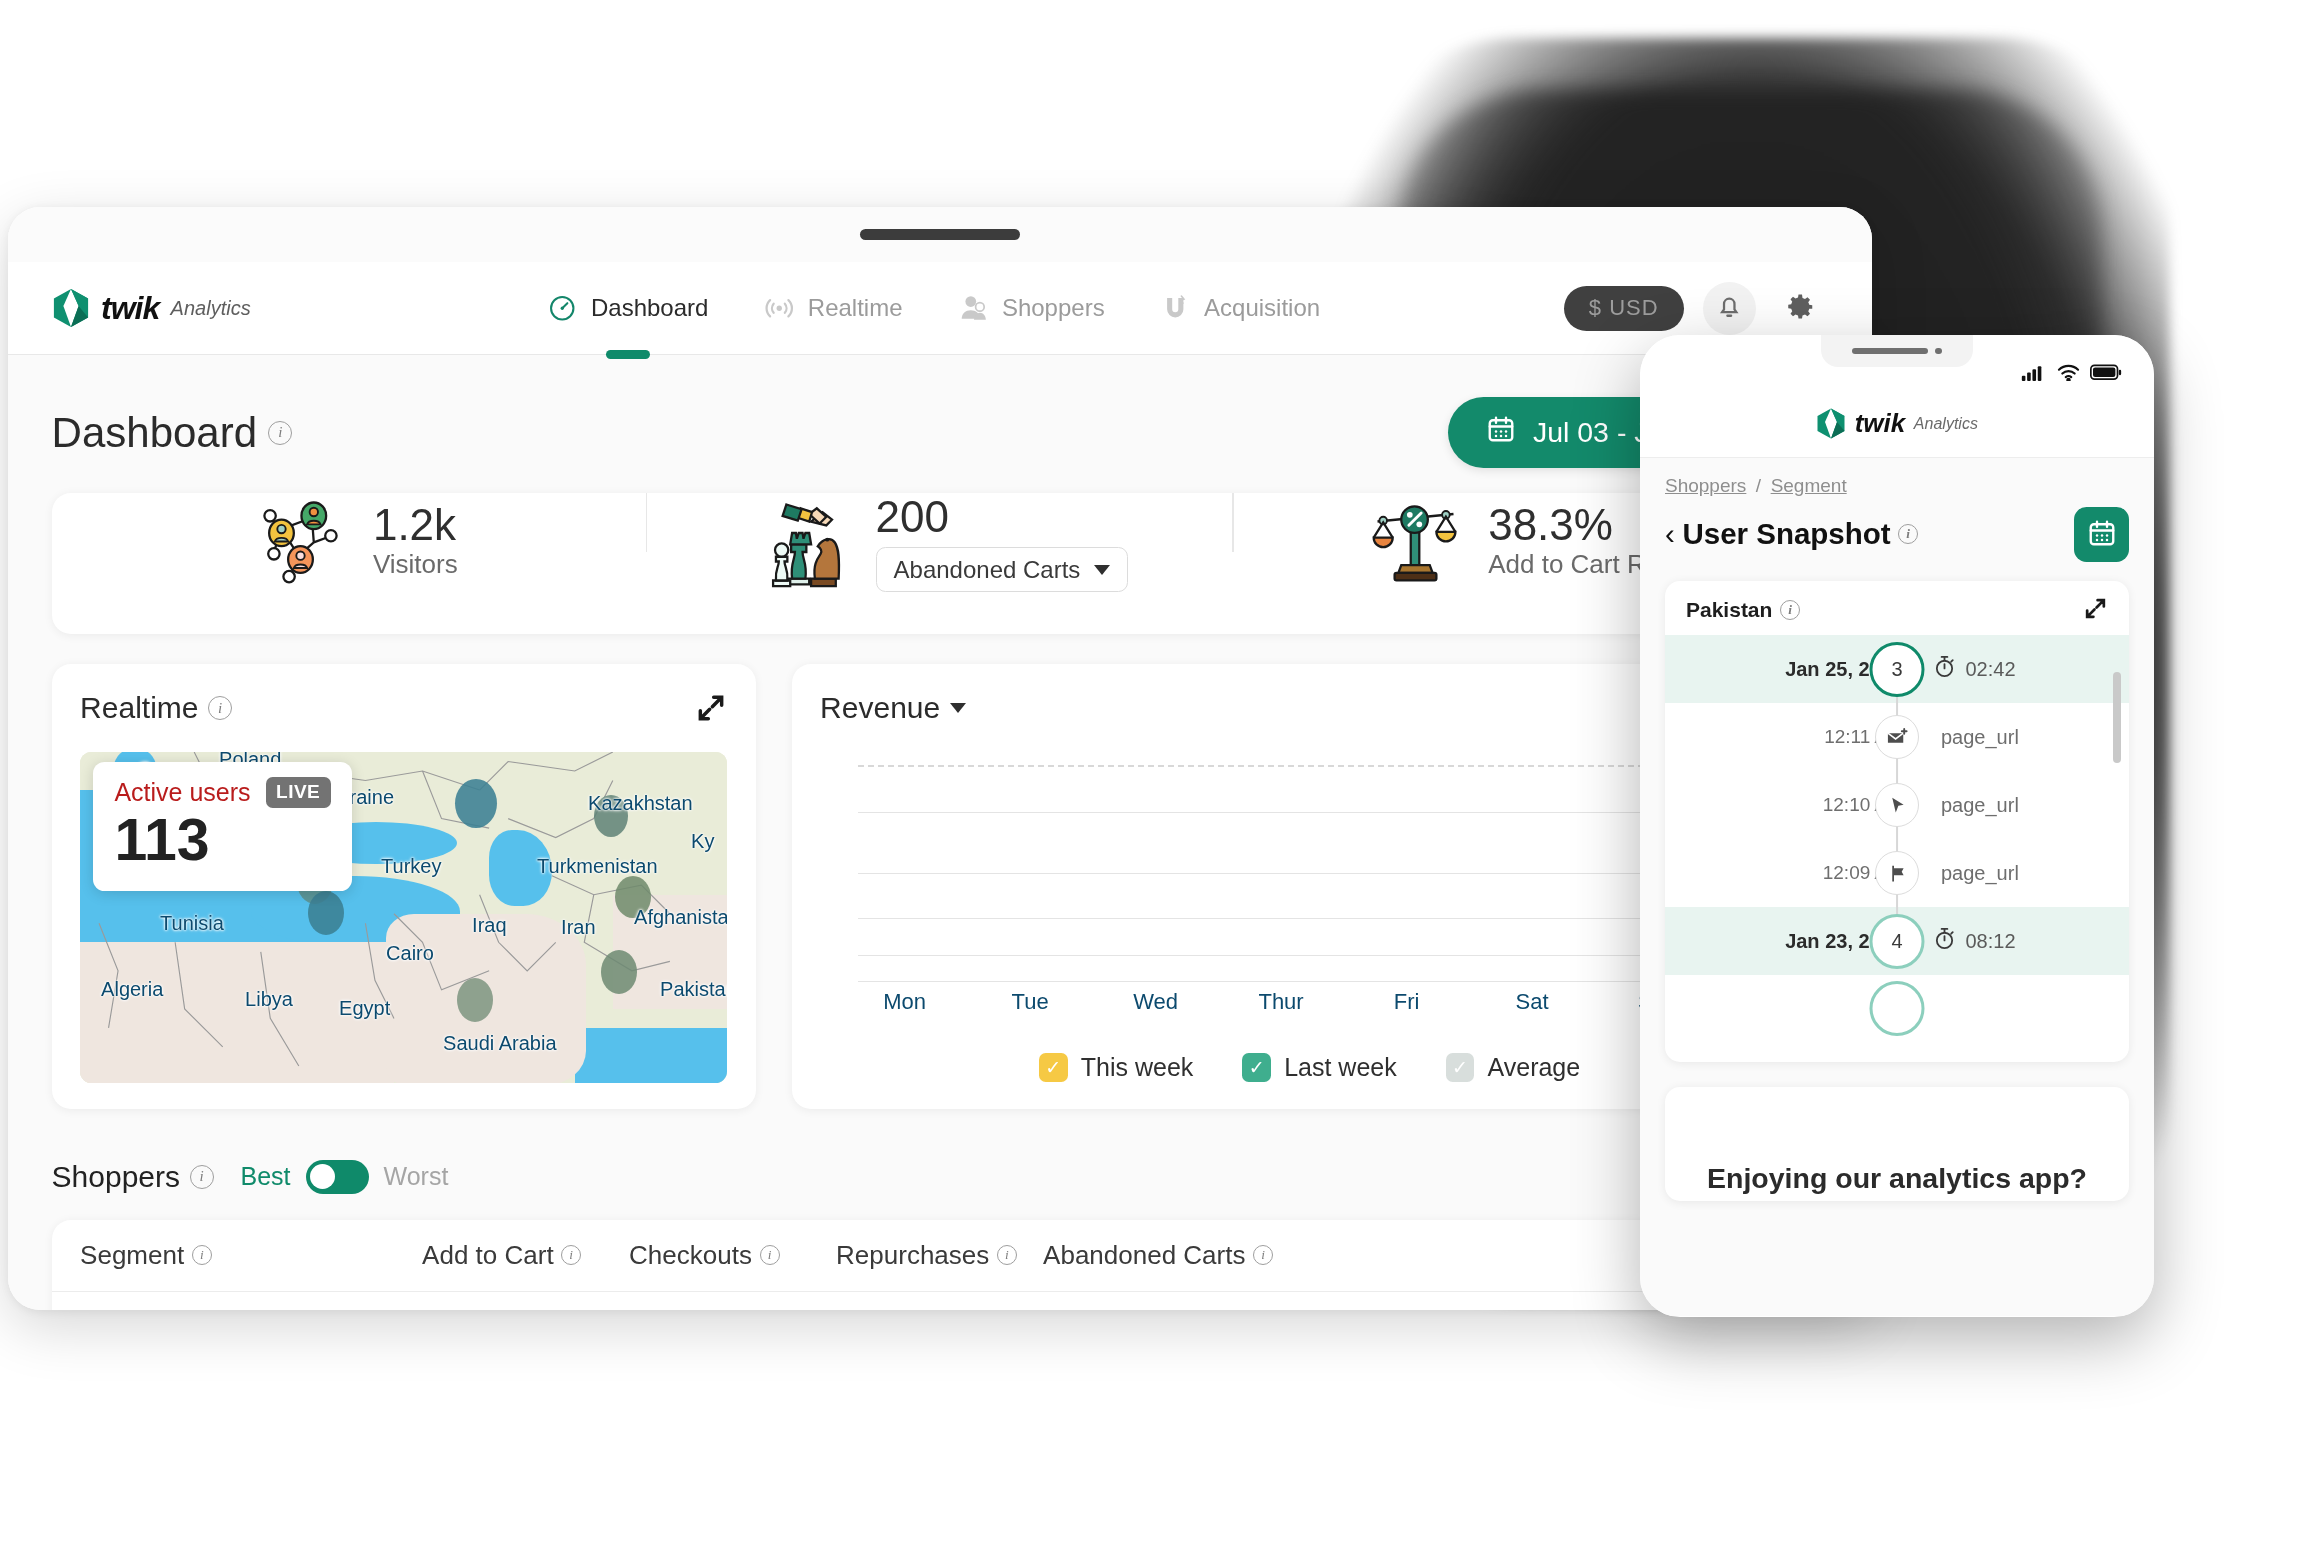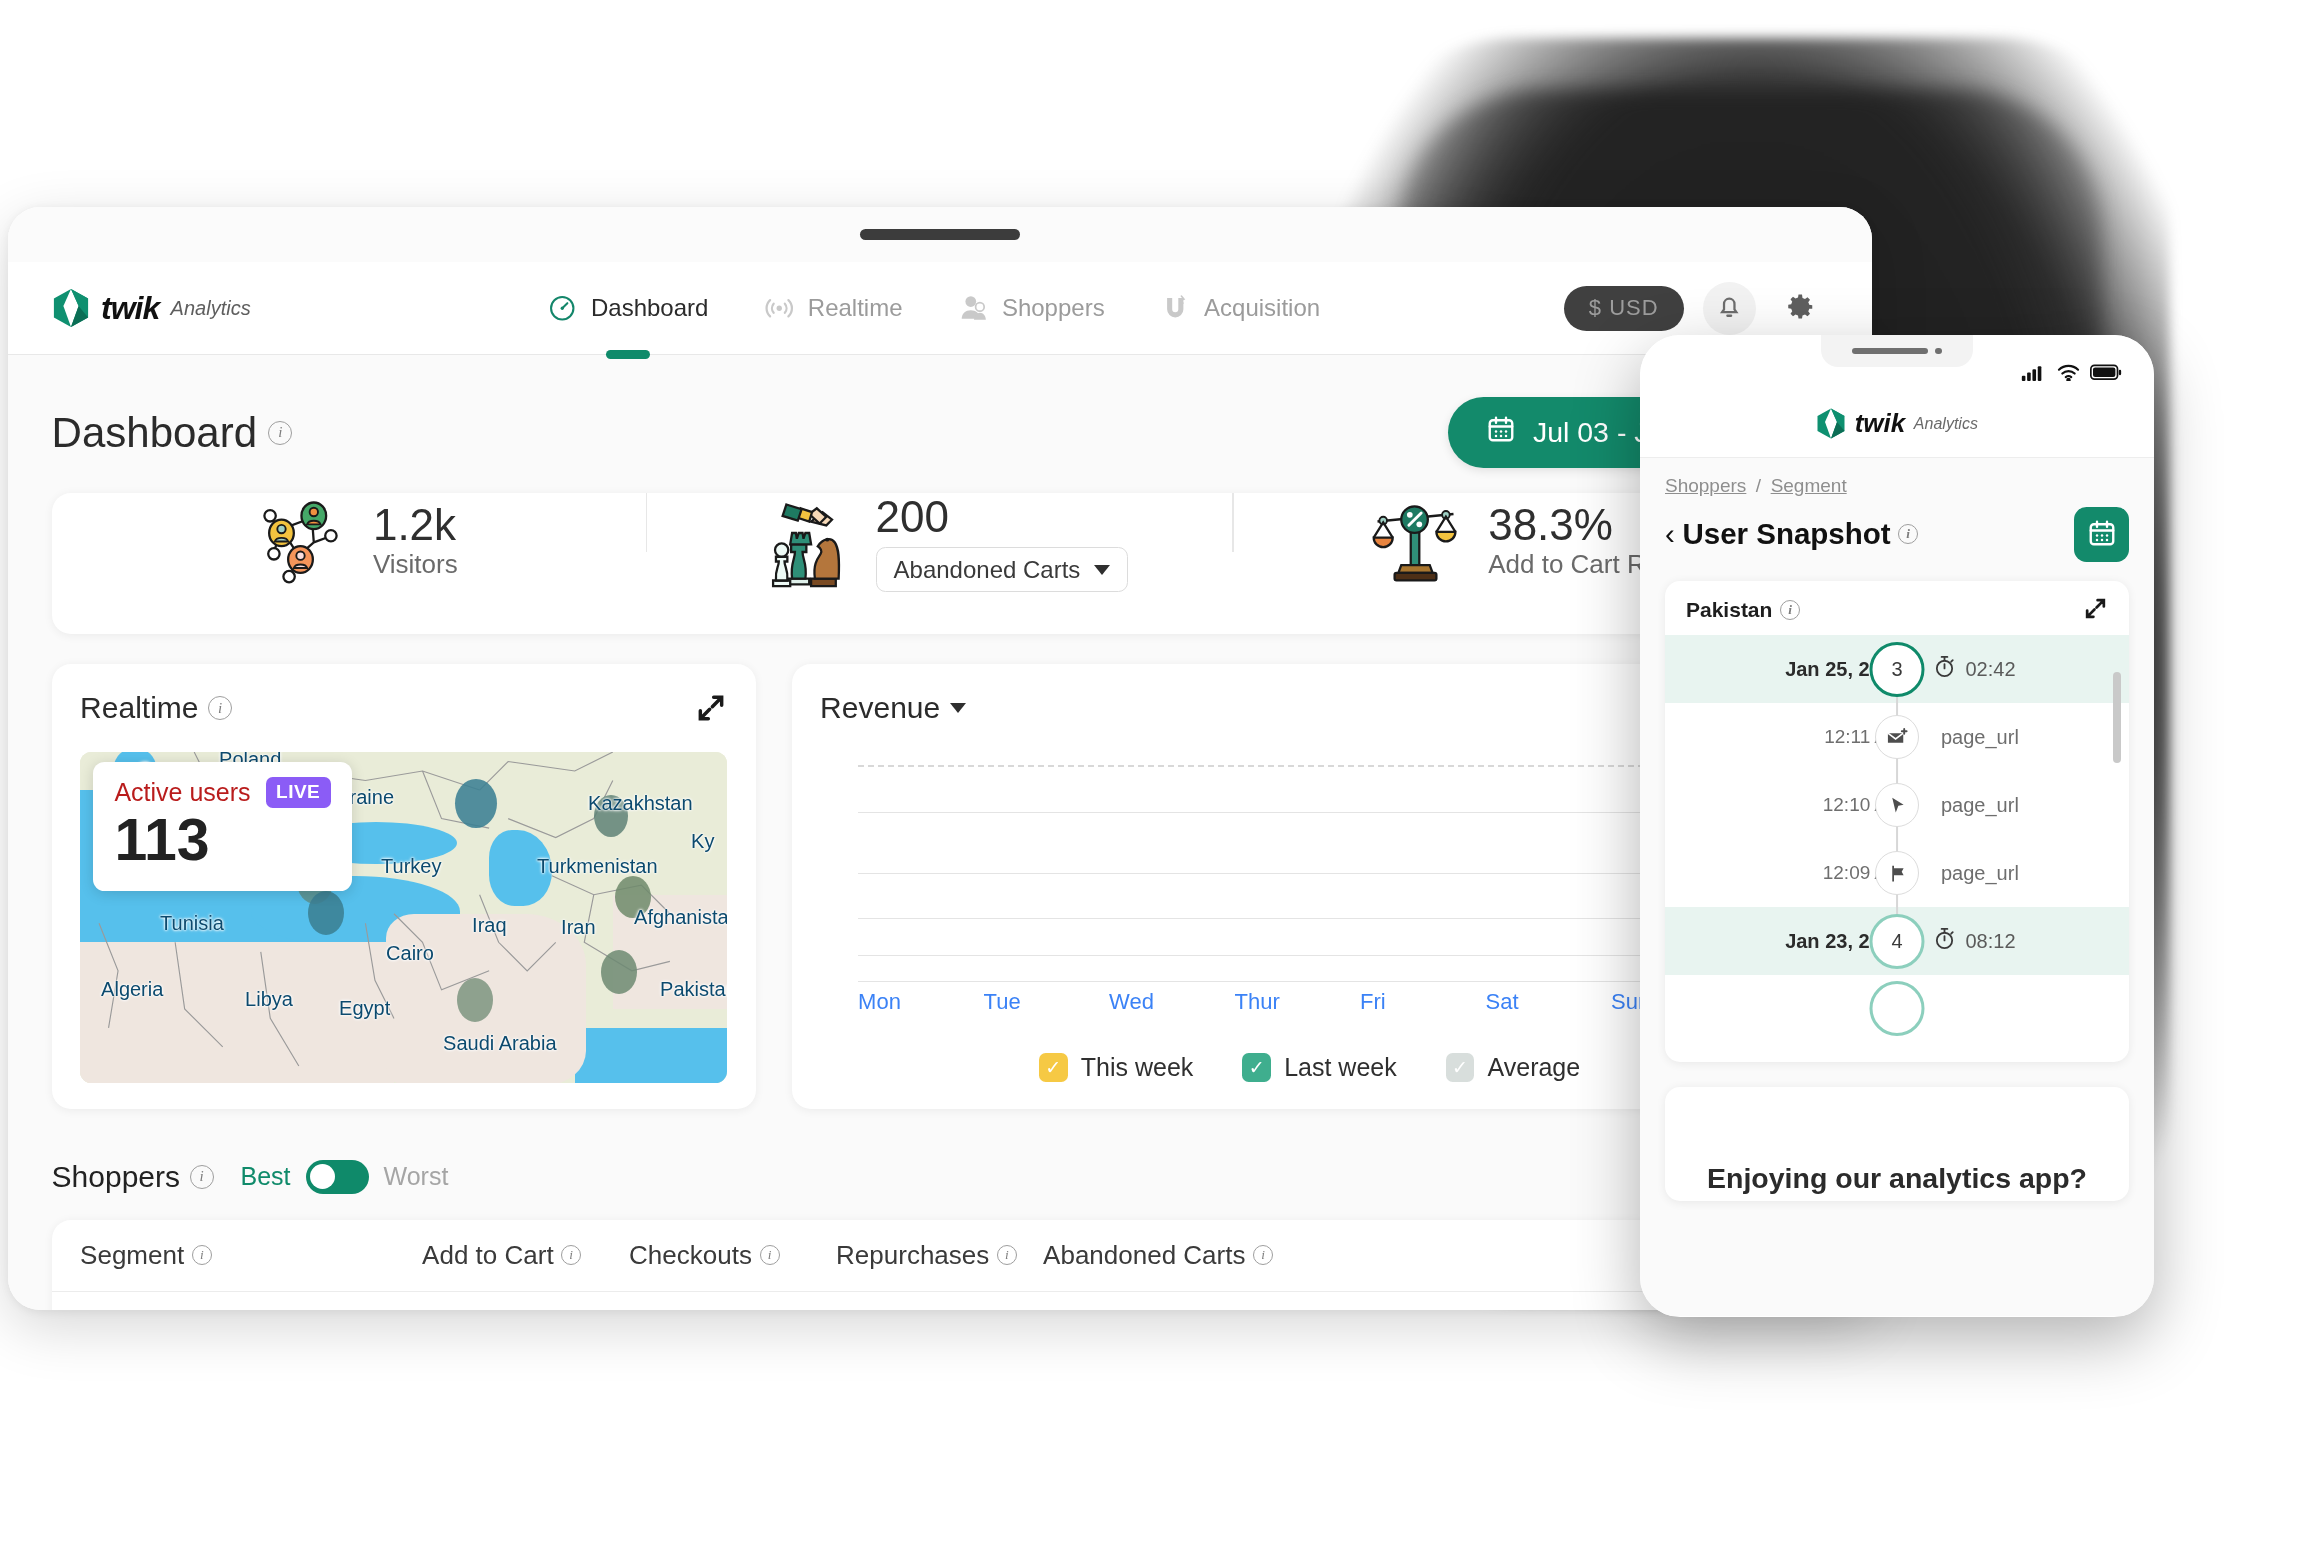--- a/index.html
+++ b/index.html
@@ -155,37 +155,37 @@
     text-shadow: 0 0 3.8px #fff, 0 0 2.9px #fff, 0 0 1.9px #fff;
   }
   .dot { position: absolute; border-radius: 50%; }
   .active-box {
     position: absolute; left: 13.3px; top: 9.5px;
     background: #fff; border-radius: 11.4px; padding: 15px 21px 19px 21px;
     box-shadow: 0 2.9px 13.3px rgba(0,0,0,0.14); z-index: 5;
   }
   .active-row { display: flex; align-items: center; gap: 15px; }
   .active-lbl { font-size: 25px; color: #b91c1c; }
-  .live-badge { background: #8b5cf6; color: #fff; font-size: 19px; font-weight: 700; padding: 4.8px 10.5px; border-radius: 6.7px; letter-spacing: 0.5px; }
+  .live-badge { background: #737373; color: #fff; font-size: 19px; font-weight: 700; padding: 4.8px 10.5px; border-radius: 6.7px; letter-spacing: 0.5px; }
   .active-num { font-size: 59px; font-weight: 700; color: #222; line-height: 1.05; margin-top: 1.9px; }
 
   
   .chart-wrap { position: absolute; left: 28.5px; top: 91px; right: 28.5px; height: 285px; }
   .plot { position: absolute; left: 38px; right: 95px; top: 9.5px; bottom: 59px; }
   .grid-line { position: absolute; left: 0; right: 0; height: 1px; background: #e4e4e4; }
   .grid-line.dashed { background: none; border-top: 2.9px dashed #d8d8d8; height: 0; }
   .ytick {
     position: absolute; right: -93px; font-size: 22px; color: #444;
     transform: translateY(-50%); white-space: nowrap;
   }
   .bars { position: absolute; inset: 0; display: flex; align-items: flex-end; justify-content: space-between; }
   .group { display: flex; align-items: flex-end; gap: 3.8px; width: 11%; justify-content: center; }
   .bar { width: 19px; border-radius: 1.9px 1.9px 0 0; }
   .xlabels { position: absolute; left: 38px; right: 95px; bottom: 25px; display: flex; justify-content: space-between; }
-  .xlab { width: 11%; text-align: left; font-size: 22px; color: #3b82f6; }
+  .xlab { width: 11%; text-align: center; font-size: 22px; color: #0c4a6e; }
   .legend { position: absolute; left: 0; right: 0; bottom: -42px; display: flex; justify-content: center; gap: 49px; }
   .leg { display: flex; align-items: center; gap: 13.3px; font-size: 25px; color: #2f2f2f; }
   .cbx { width: 28.5px; height: 28.5px; border-radius: 6.7px; display: flex; align-items: center; justify-content: center; color: #fff; font-size: 19px; }
 
   
   .shoppers-head { display: flex; align-items: center; gap: 27px; padding: 17px 0 21px 0; }
   .shoppers-head h2 { font-size: 30px; font-weight: 400; color: #222; display: flex; align-items: center; gap: 9.5px; }
   .toggle-wrap { display: flex; align-items: center; gap: 15px; }
   .tg-best { font-size: 25px; color: #0f8a6a; }
   .tg-worst { font-size: 25px; color: #a5a5a5; }

